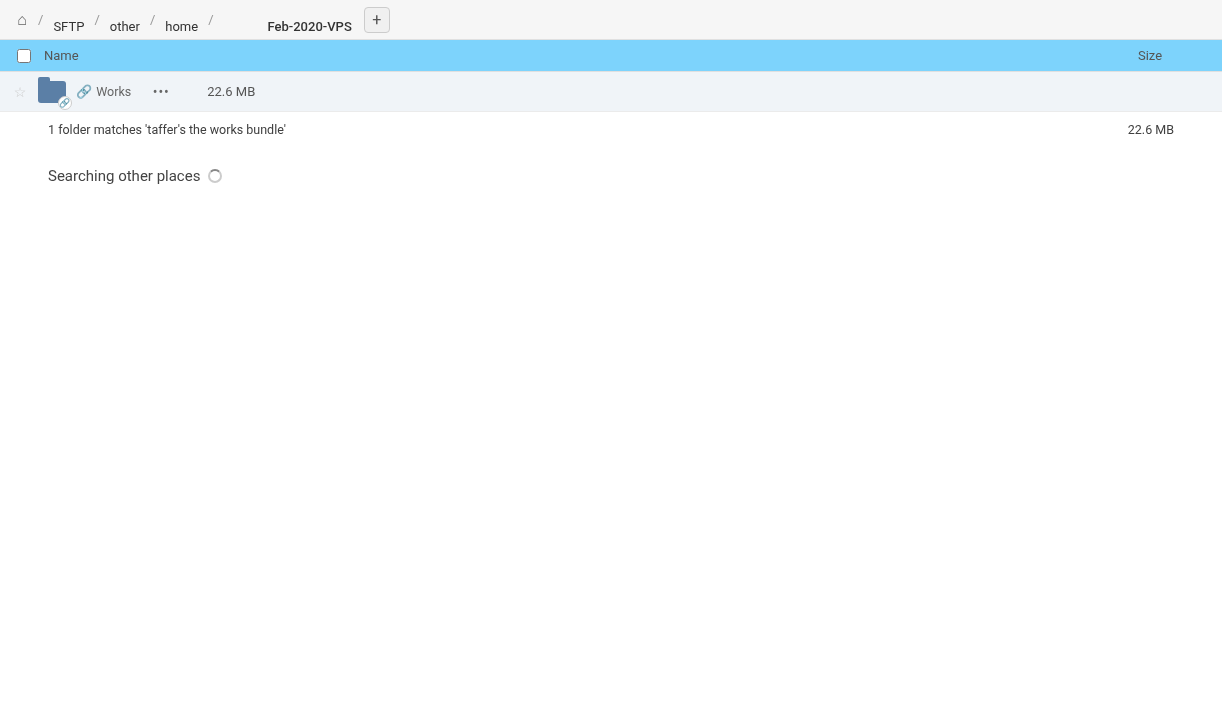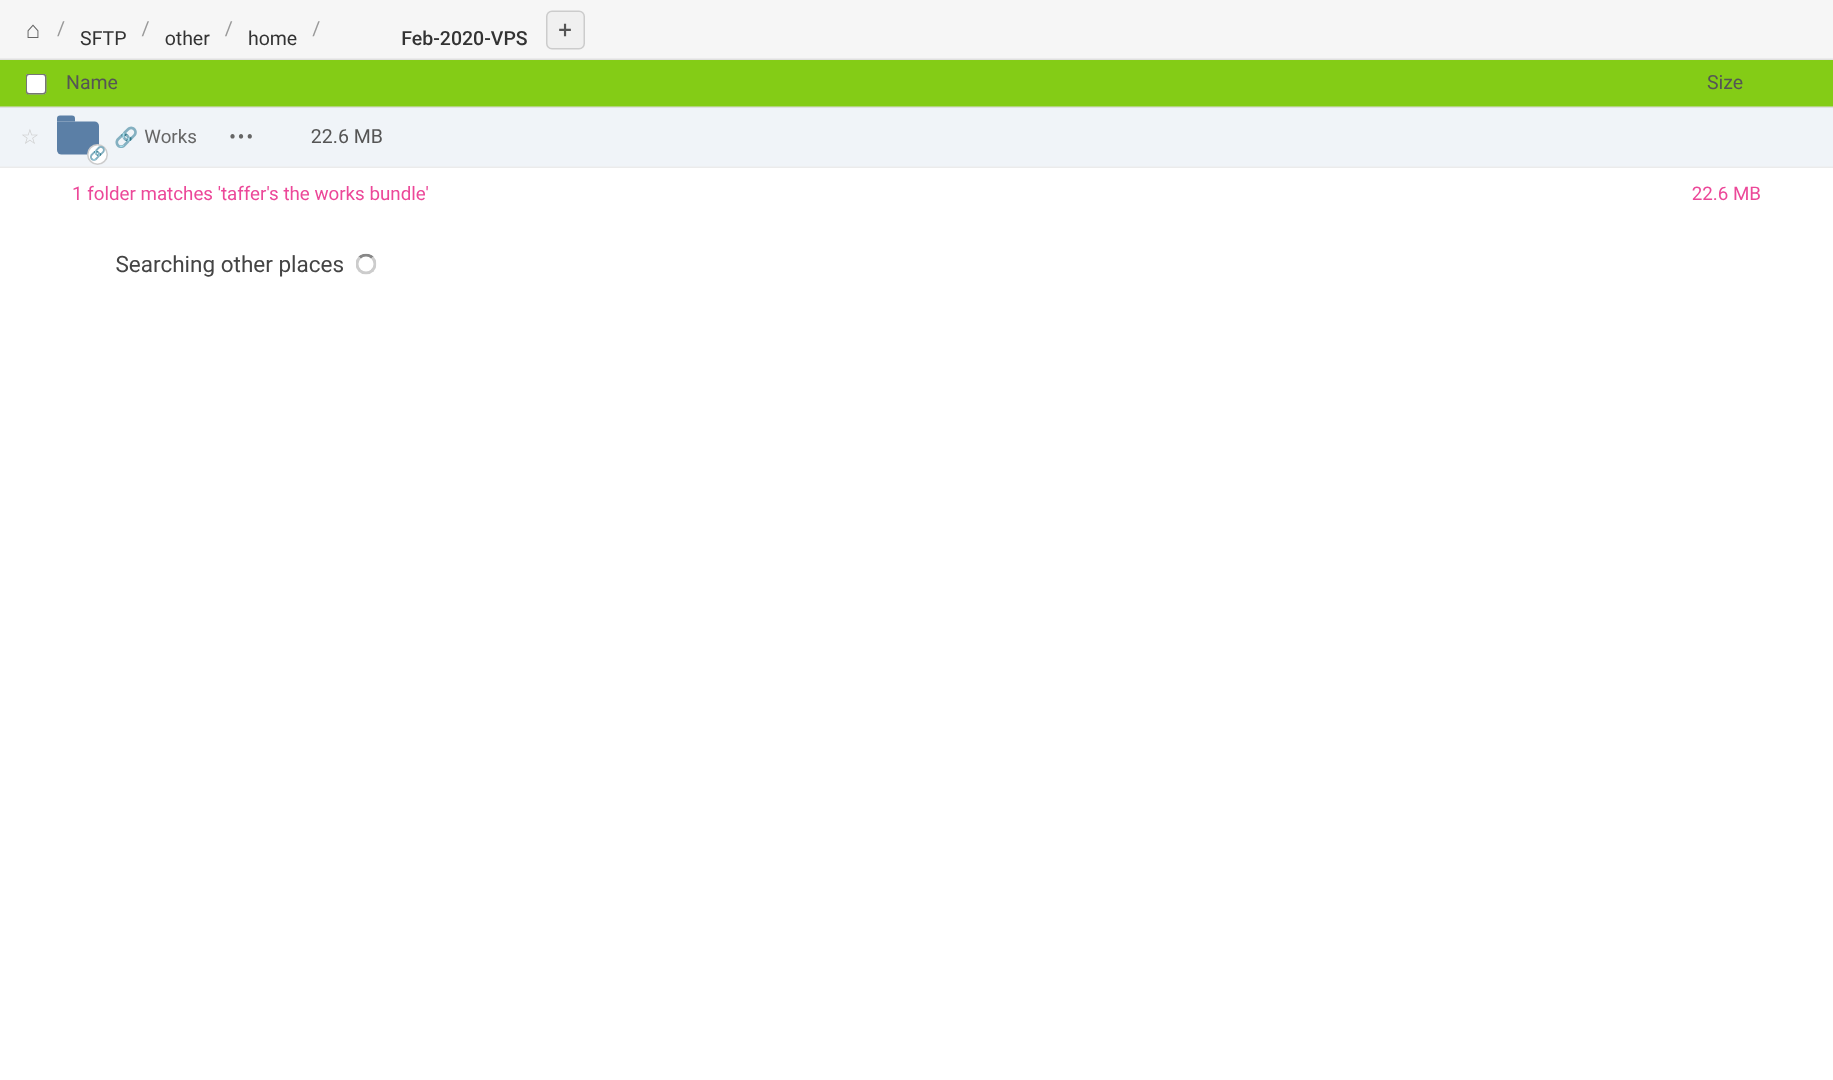--- a/index.html
+++ b/index.html
@@ -78,21 +78,21 @@
       margin-left: 4px;
     }
 
     
     .column-headers {
       display: flex;
       align-items: center;
       height: 32px;
       padding: 0 8px;
       border-bottom: 1px solid #e0e0e0;
-      background: #84cc16;
+      background: #7dd3fc;
     }
 
     .col-checkbox {
       width: 32px;
       display: flex;
       align-items: center;
       justify-content: center;
     }
 
     .col-name {
@@ -217,33 +217,32 @@
       text-align: right;
       font-size: 13px;
       color: #555;
       padding-right: 8px;
     }
 
     
     .search-match-info {
       padding: 10px 48px;
       font-size: 12.5px;
-      color: #ec4899;
+      color: #404040;
       display: flex;
       justify-content: space-between;
       align-items: center;
     }
 
     
     .searching-other {
       padding: 20px 48px;
       display: flex;
       align-items: center;
       gap: 8px;
-      margin-left: 29px;
     }
 
     .searching-other-label {
       font-size: 15px;
       color: #444;
     }
 
     .spinner {
       width: 14px;
       height: 14px;

